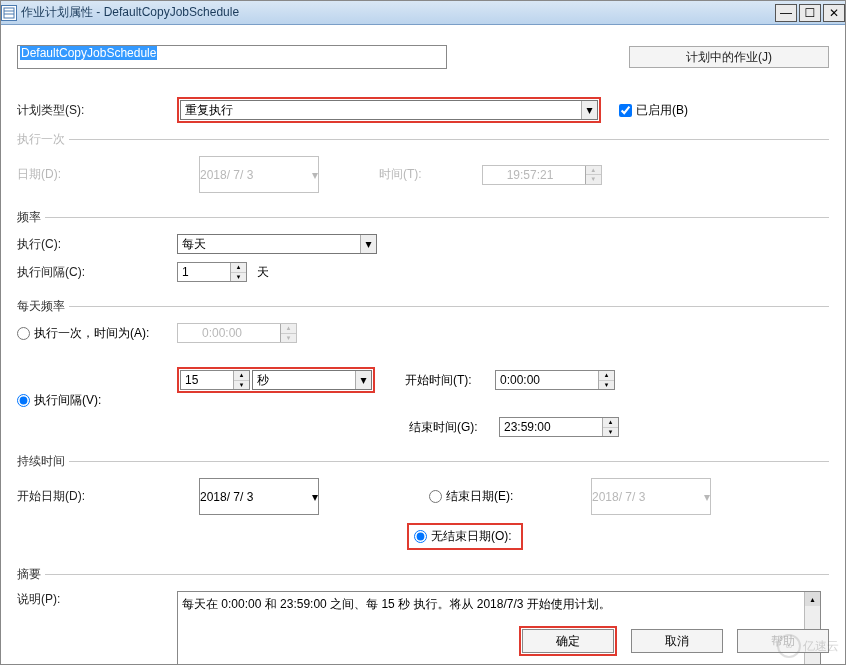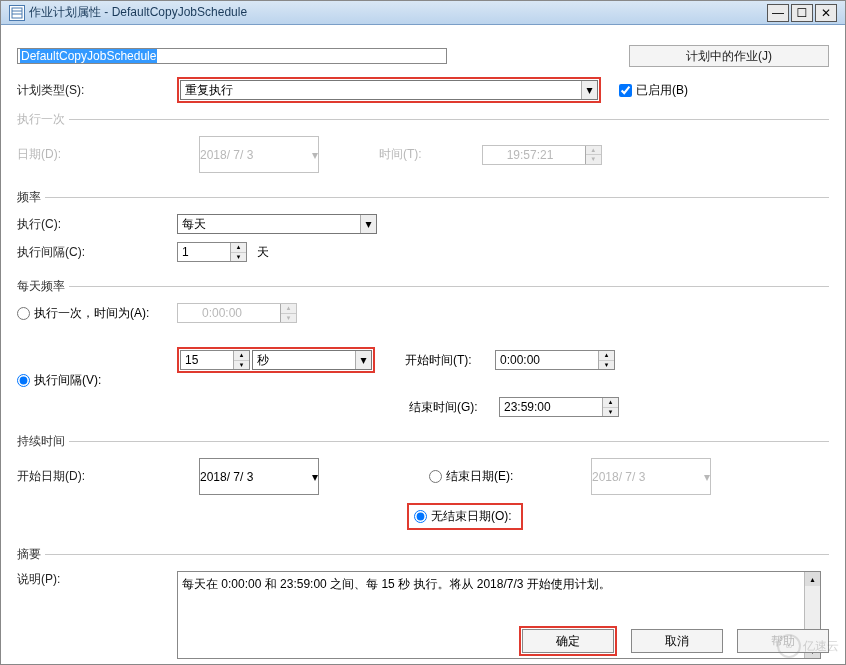--- a/index.html
+++ b/index.html
@@ -1,28 +1,28 @@
 <!DOCTYPE html>
 <html><head>
 <meta charset="utf-8">
 <style>
 * { box-sizing: border-box; font-family: "Microsoft YaHei", "SimSun", Arial, sans-serif; font-size: 12px; }
 body { margin: 0; background: #f4f4f4; width: 846px; height: 665px; overflow: hidden; }
 .window { width: 846px; height: 665px; background: #fff; border: 1px solid #888; display: flex; flex-direction: column; }
-.titlebar { height: 24px; background: linear-gradient(#d9e7f5,#bcd4ed); display: flex; align-items: center; padding: 0 8px; border-bottom: 1px solid #7a9ec7; }
+.titlebar { height: 24px; background: linear-gradient(#d9e7f5,#bcd4ed); display: flex; align-items: center; padding: 0 0; border-bottom: 1px solid #7a9ec7; }
 .titlebar .icon { width:16px; height:16px; background:#fff; border:1px solid #4a7ab0; display:flex; align-items:center; justify-content:center; margin-right:4px;}
 .titlebar .icon svg{width:12px;height:12px;}
 .titlebar .title { flex:1; color:#1a3a5a; }
 .titlebar .ctrls { display:flex; gap:2px; }
 .titlebar .ctrls div { width:22px; height:18px; border:1px solid #555; background:#eaeaea; display:flex; align-items:center; justify-content:center; cursor:pointer;}
 .body { flex:1; padding: 10px 16px 0 16px; background:#fff; position:relative; overflow:hidden;}
 .row { display:flex; align-items:center; margin-bottom:8px; }
 .lbl { width:160px; color:#222; }
 .lbl.dis { color:#b8b8b8; }
-.input-name { flex:0 0 430px; height:16px; border:1px solid #888; background:#fff; padding:0 2px; }
+.input-name { flex:0 0 430px; height:24px; border:1px solid #888; background:#fff; padding:0 2px; }
 .input-name .sel { background:#3399ff; color:#fff; padding:0 1px; display:inline-block; }
 .btn-big { width:200px; height:22px; border:1px solid #aaa; background:#f4f4f4; color:#222; text-align:center; line-height:20px; margin-left:auto; cursor:pointer;}
 .combo { height:20px; border:1px solid #777; background:#fff; display:flex; align-items:center; justify-content:space-between; padding-left:4px; cursor:pointer; }
 .combo .arrow { width:16px; height:18px; border-left:1px solid #aaa; background:#eee; display:flex; align-items:center; justify-content:center; }
 .highlight { border:2px solid #e03a2f; padding:1px; display:inline-block; }
 .chk { display:flex; align-items:center; gap:4px; }
 .chk input { margin:0; }
 fieldset { border:none; border-top:1px solid #c8c8c8; margin:6px 0 4px 0; padding:8px 0 2px 0; }
 legend { padding:0 4px 0 0; color:#333; }
 legend.dis { color:#b8b8b8; }
@@ -67,21 +67,21 @@
 
   <div class="body">
 
     <div class="row" style="margin-top:10px;">
       <div class="input-name">
         <span class="sel">DefaultCopyJobSchedule</span>
       </div>
       <div class="btn-big">计划中的作业(J)</div>
     </div>
 
-    <div class="row" style="margin-top:10px;">
+    <div class="row" style="margin-top:28px;">
       <div class="lbl">计划类型(S):</div>
       <span class="highlight">
         <div class="combo" style="width:418px;">
           <span>重复执行</span>
           <div class="arrow">▾</div>
         </div>
       </span>
       <label class="chk" style="margin-left:18px;">
         <input type="checkbox" checked="" style="">
         <span>已启用(B)</span>

